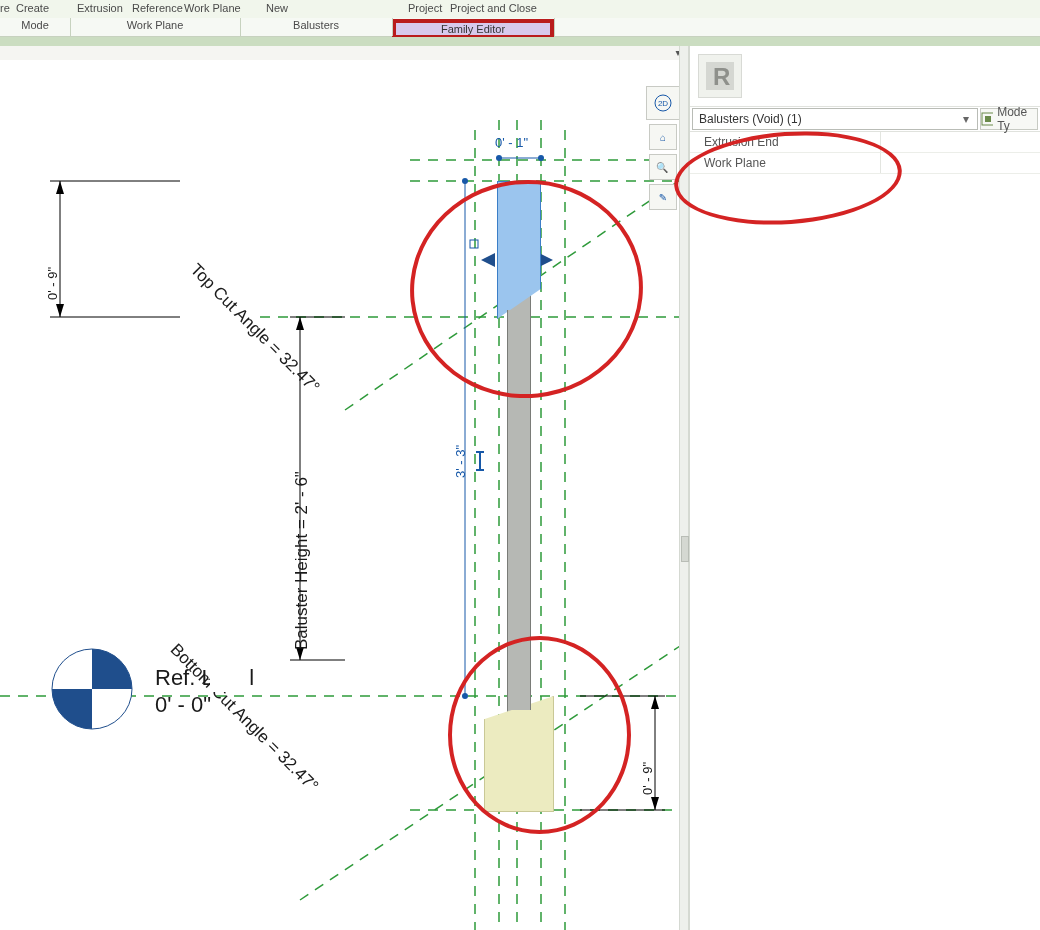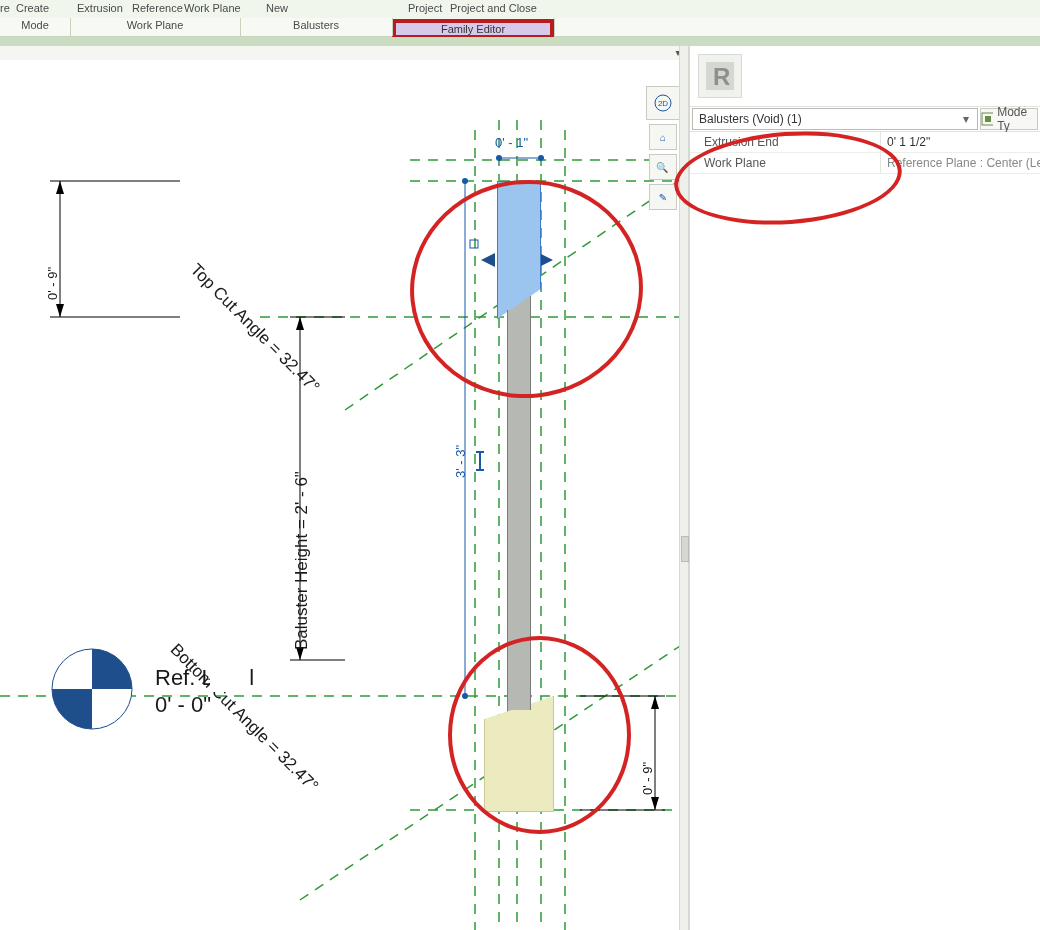--- a/index.html
+++ b/index.html
@@ -188,20 +188,21 @@
     font-size: 12px;
     height: 20px; line-height: 20px;
     padding-left: 10px;
     border-bottom: 1px solid #d8dad5;
   }
   .prop-row {
     display: flex;
     height: 20px;
     border-bottom: 1px solid #eceee9;
     font-size: 12px;
+    flex-direction: column;
   }
   .prop-row .pname {
     width: 176px;
     padding-left: 14px;
     line-height: 20px;
     color: #555;
     border-right: 1px solid #e3e5e0;
     white-space: nowrap;
     overflow: hidden;
   }

